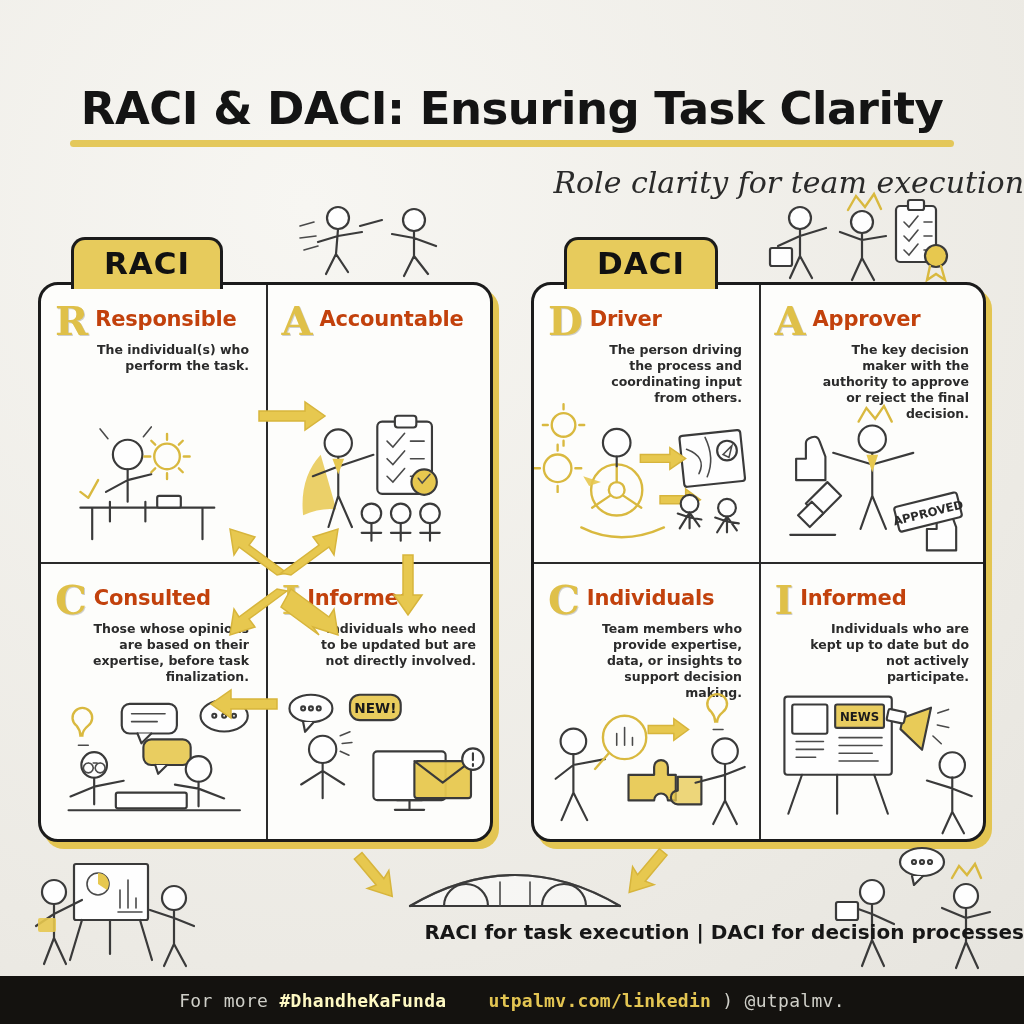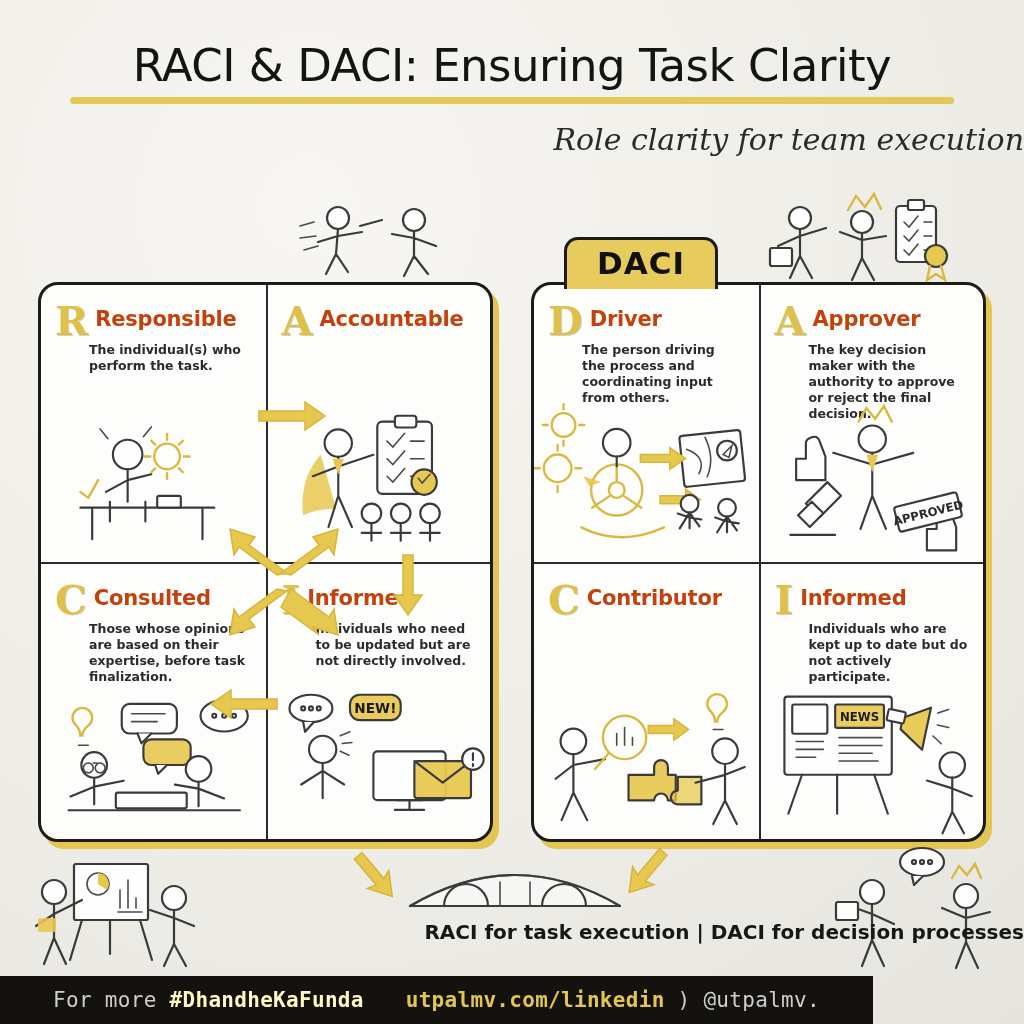--- a/index.html
+++ b/index.html
@@ -22,27 +22,28 @@
       radial-gradient(circle at 30% 20%, #f7f6f2 0%, #eceae4 70%, #e6e4de 100%);
     box-sizing: border-box;
   }
   
   .title-wrap {
     text-align: center;
     padding-top: 42px;
   }
   .title {
     font-family: "DejaVu Sans", sans-serif;
-    font-weight: normal;
+    font-weight: bold;
     font-size: 45px;
     color: #141414;
     letter-spacing: -0.5px;
     display: inline-block;
     position: relative;
     line-height: 1.05;
+    margin-top: 43px;
   }
   .underline-bar {
     margin: 8px auto 0 auto;
     width: 884px;
     height: 7px;
     border-radius: 4px;
     background: #e3c552;
     opacity: .95;
   }
   .subtitle {
@@ -124,20 +125,21 @@
     letter-spacing: -0.2px;
   }
   .role-desc {
     margin-top: 3px;
     margin-left: 34px;
     font-size: 12.5px;
     line-height: 1.28;
     color: #2b2b2b;
     font-weight: bold;
     max-width: 172px;
+    text-align: right;
   }
   .quad.tl .role-desc, .quad.bl .role-desc { max-width: 160px; }
   
   .doodle {
     position: absolute;
     left: 0;
     bottom: 0;
     width: 100%;
     height: 150px;
     pointer-events: none;
@@ -149,28 +151,28 @@
     width: 100%;
     text-align: right;
     font-weight: bold;
     font-size: 20px;
     color: #171717;
   }
   .bottom-bar {
     position: absolute;
     left: 0;
     bottom: 0;
-    width: 873px;
+    width: 1024px;
     height: 48px;
     background: #14120f;
     display: flex;
     align-items: center;
     justify-content: center;
     font-family: "DejaVu Sans Mono", monospace;
-    font-size: 21px;
+    font-size: 18px;
     color: #cfcfc8;
     letter-spacing: 0.3px;
     gap: 0px;
   }
   .bottom-bar .hash { color: #fef9c3; font-weight: bold; }
   .bottom-bar .link { color: #e3c552; font-weight: bold; margin-left: 42px; }
   .bottom-bar span { white-space: pre; }
   
   .top-figs {
     position: absolute;
@@ -239,20 +241,21 @@
         <circle class="gold" cx="936" cy="60" r="11"></circle>
         <circle class="ln" cx="936" cy="60" r="11" fill="none"></circle>
         <path class="goldstroke" d="M930 70 l-3 14 l9 -6 l9 6 l-4 -14"></path>
       </g>
     </svg>
   </div>
 
   <div class="panels">
 
     <div class="panel">
+      <div class="panel-tab">RACI</div>
       <div class="quad-grid">
         <div class="quad tl">
           <div class="quad-head">
             <div class="letter">R</div>
             <div class="role-name">Responsible</div>
           </div>
           <div class="role-desc">The individual(s) who perform the task.</div>
           <svg class="doodle" viewBox="0 0 228 150">
             <circle class="ln fillw" cx="88" cy="42" r="15"></circle>
             <path class="ln" d="M88 57 L88 90 M88 68 L66 80 M88 68 L112 62"></path>
@@ -421,22 +424,23 @@
             <g transform="translate(136,96) rotate(-14)">
               <rect class="ln fillw" x="0" y="0" width="66" height="26" rx="3"></rect>
               <text x="33" y="18" font-family="DejaVu Sans, sans-serif" font-size="12" font-weight="bold" text-anchor="middle" fill="#2a2a2a">APPROVED</text>
             </g>
           </svg>
         </div>
 
         <div class="quad bl">
           <div class="quad-head">
             <div class="letter">C</div>
-            <div class="role-name">Contributor</div>
-          </div>
+            <div class="role-name">Individuals</div>
+          </div>
+          <div class="role-desc">Team members who provide expertise, data, or insights to support decision making.</div>
           <svg class="doodle" viewBox="0 0 228 150">
             <circle class="ln fillw" cx="40" cy="52" r="13"></circle>
             <path class="ln" d="M40 65 L40 104 M40 104 L28 132 M40 104 L54 132 M40 76 L22 90 M40 76 L72 70"></path>
             <circle class="goldstroke" cx="92" cy="48" r="22"></circle>
             <path class="goldstroke" d="M76 64 l-14 16"></path>
             <path class="ln-thin" d="M84 56 v-12 M92 56 v-18 M100 56 v-8"></path>
             <g class="arrow-gold">
                 <path d="M116 36 h26 l0 -7 l15 11 l-15 11 l0 -7 h-26 z"></path>
               </g>
             <path class="gold" d="M96 86 h26 v-8 a7 7 0 1 1 14 0 v8 h8 v26 h-8 a7 7 0 1 0 -14 0 h-26 z" opacity=".92"></path>

